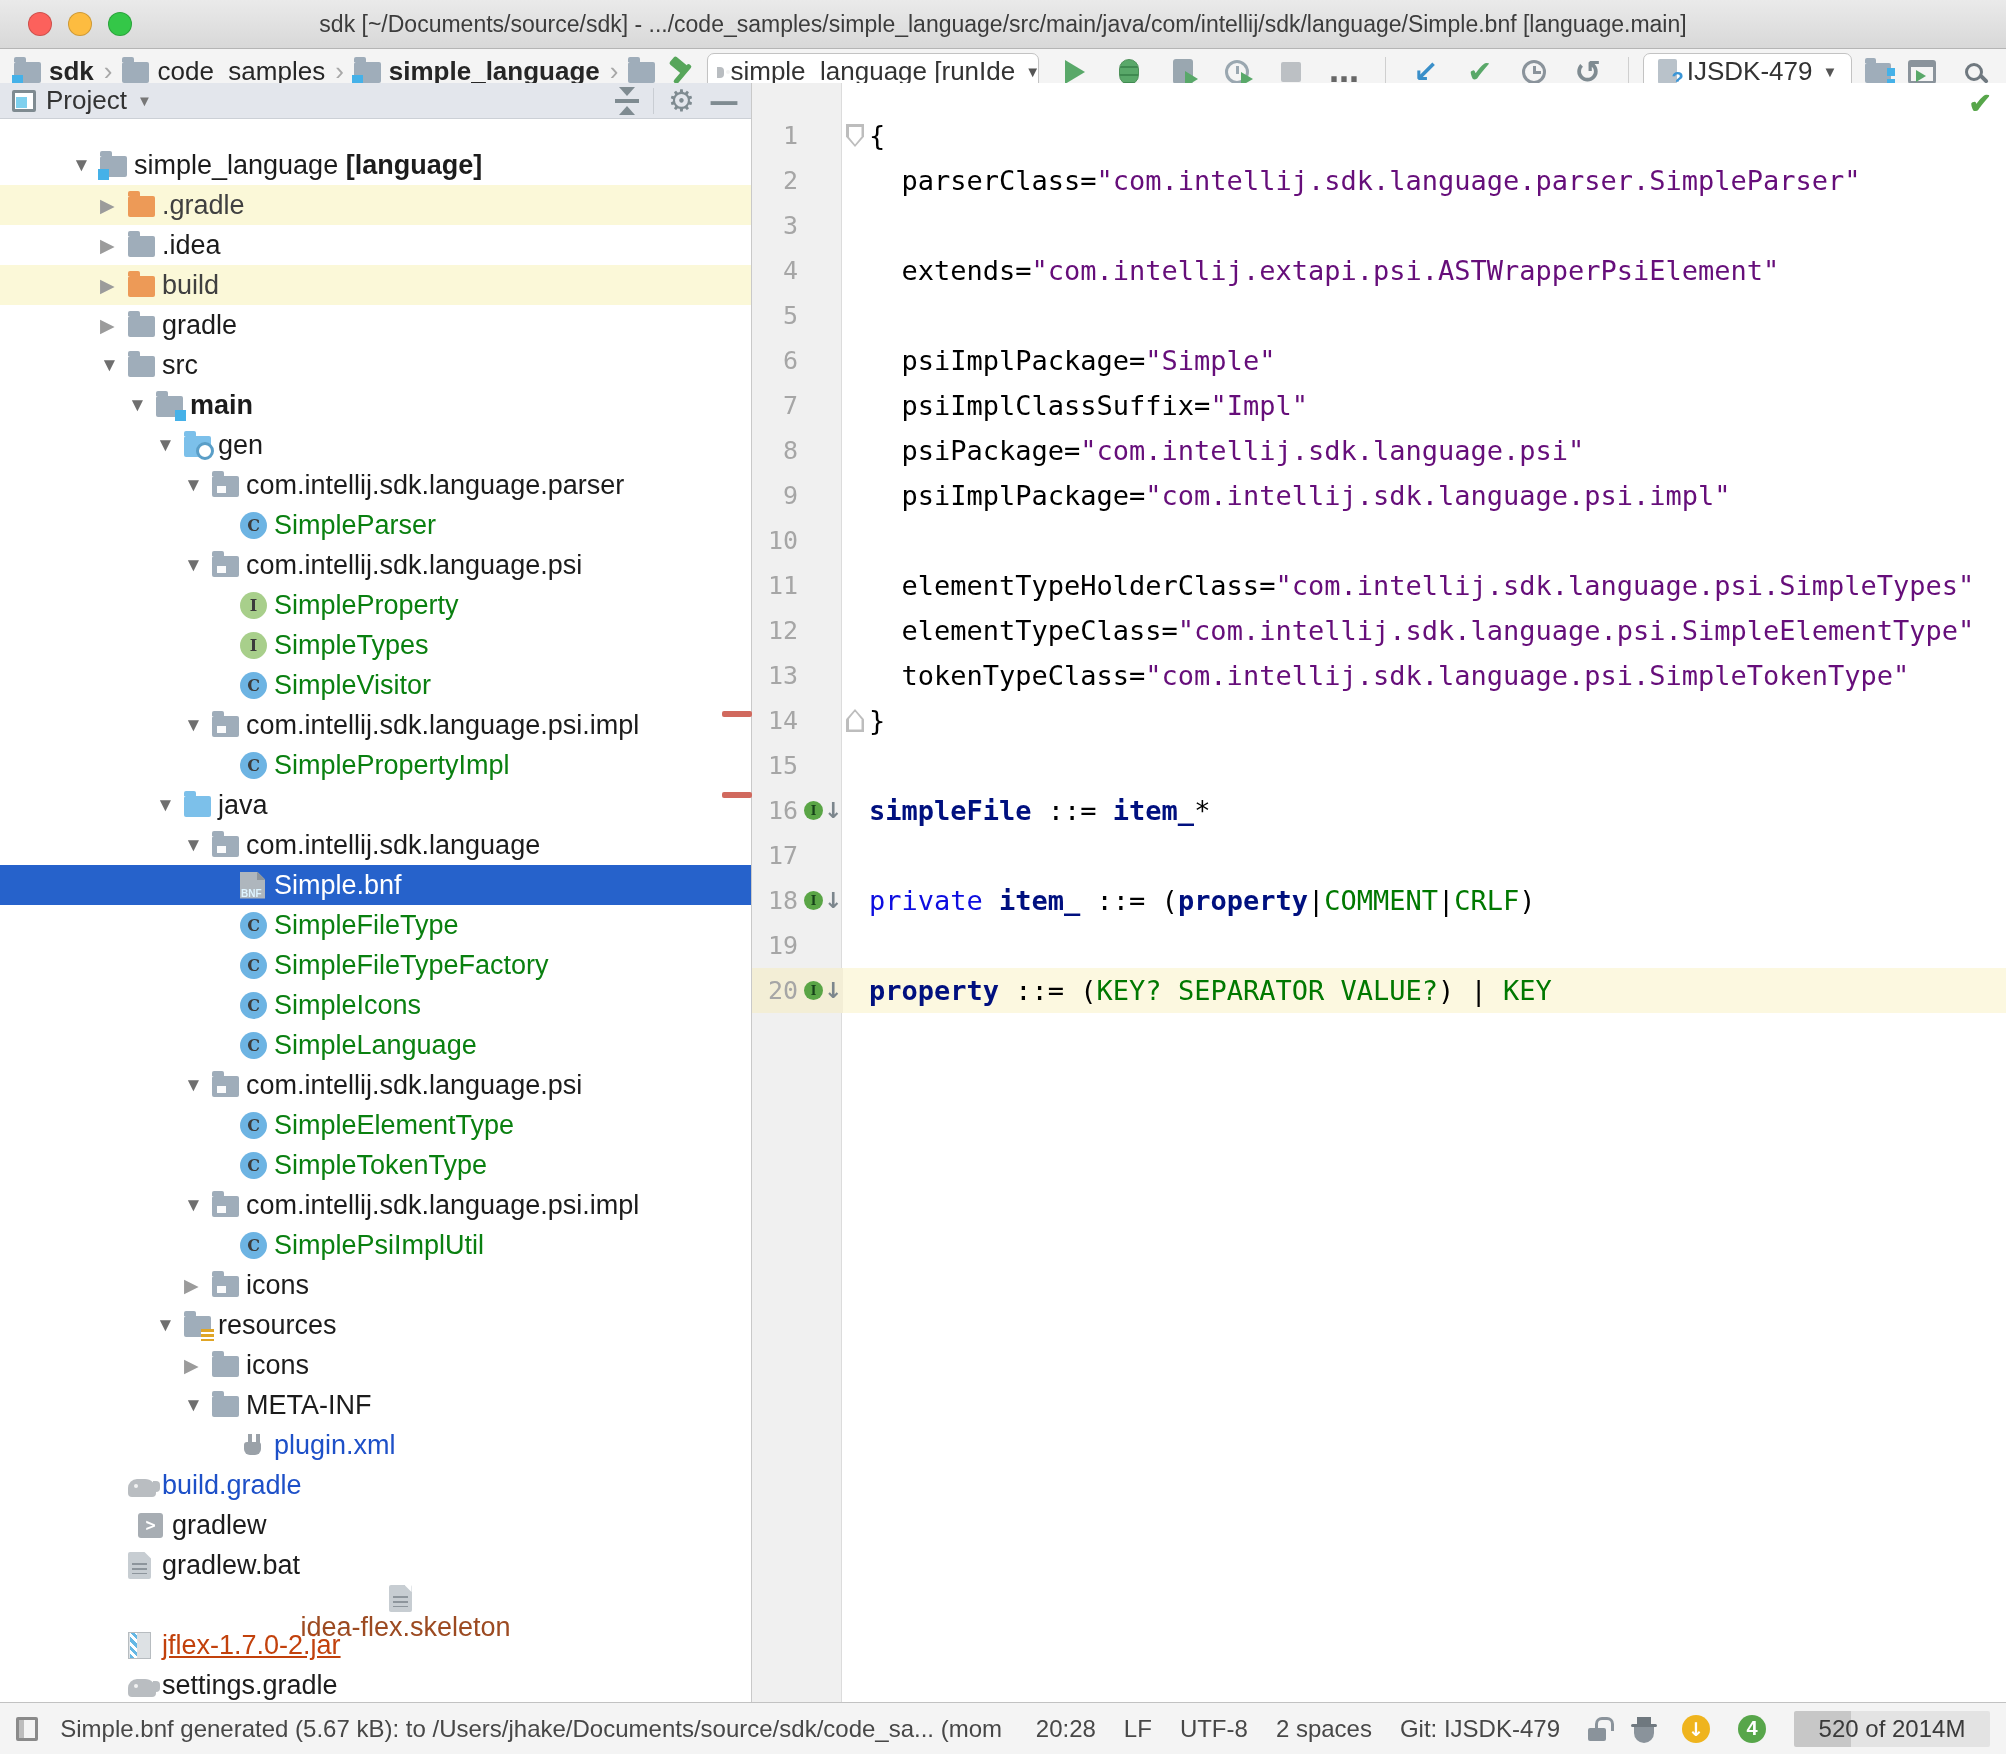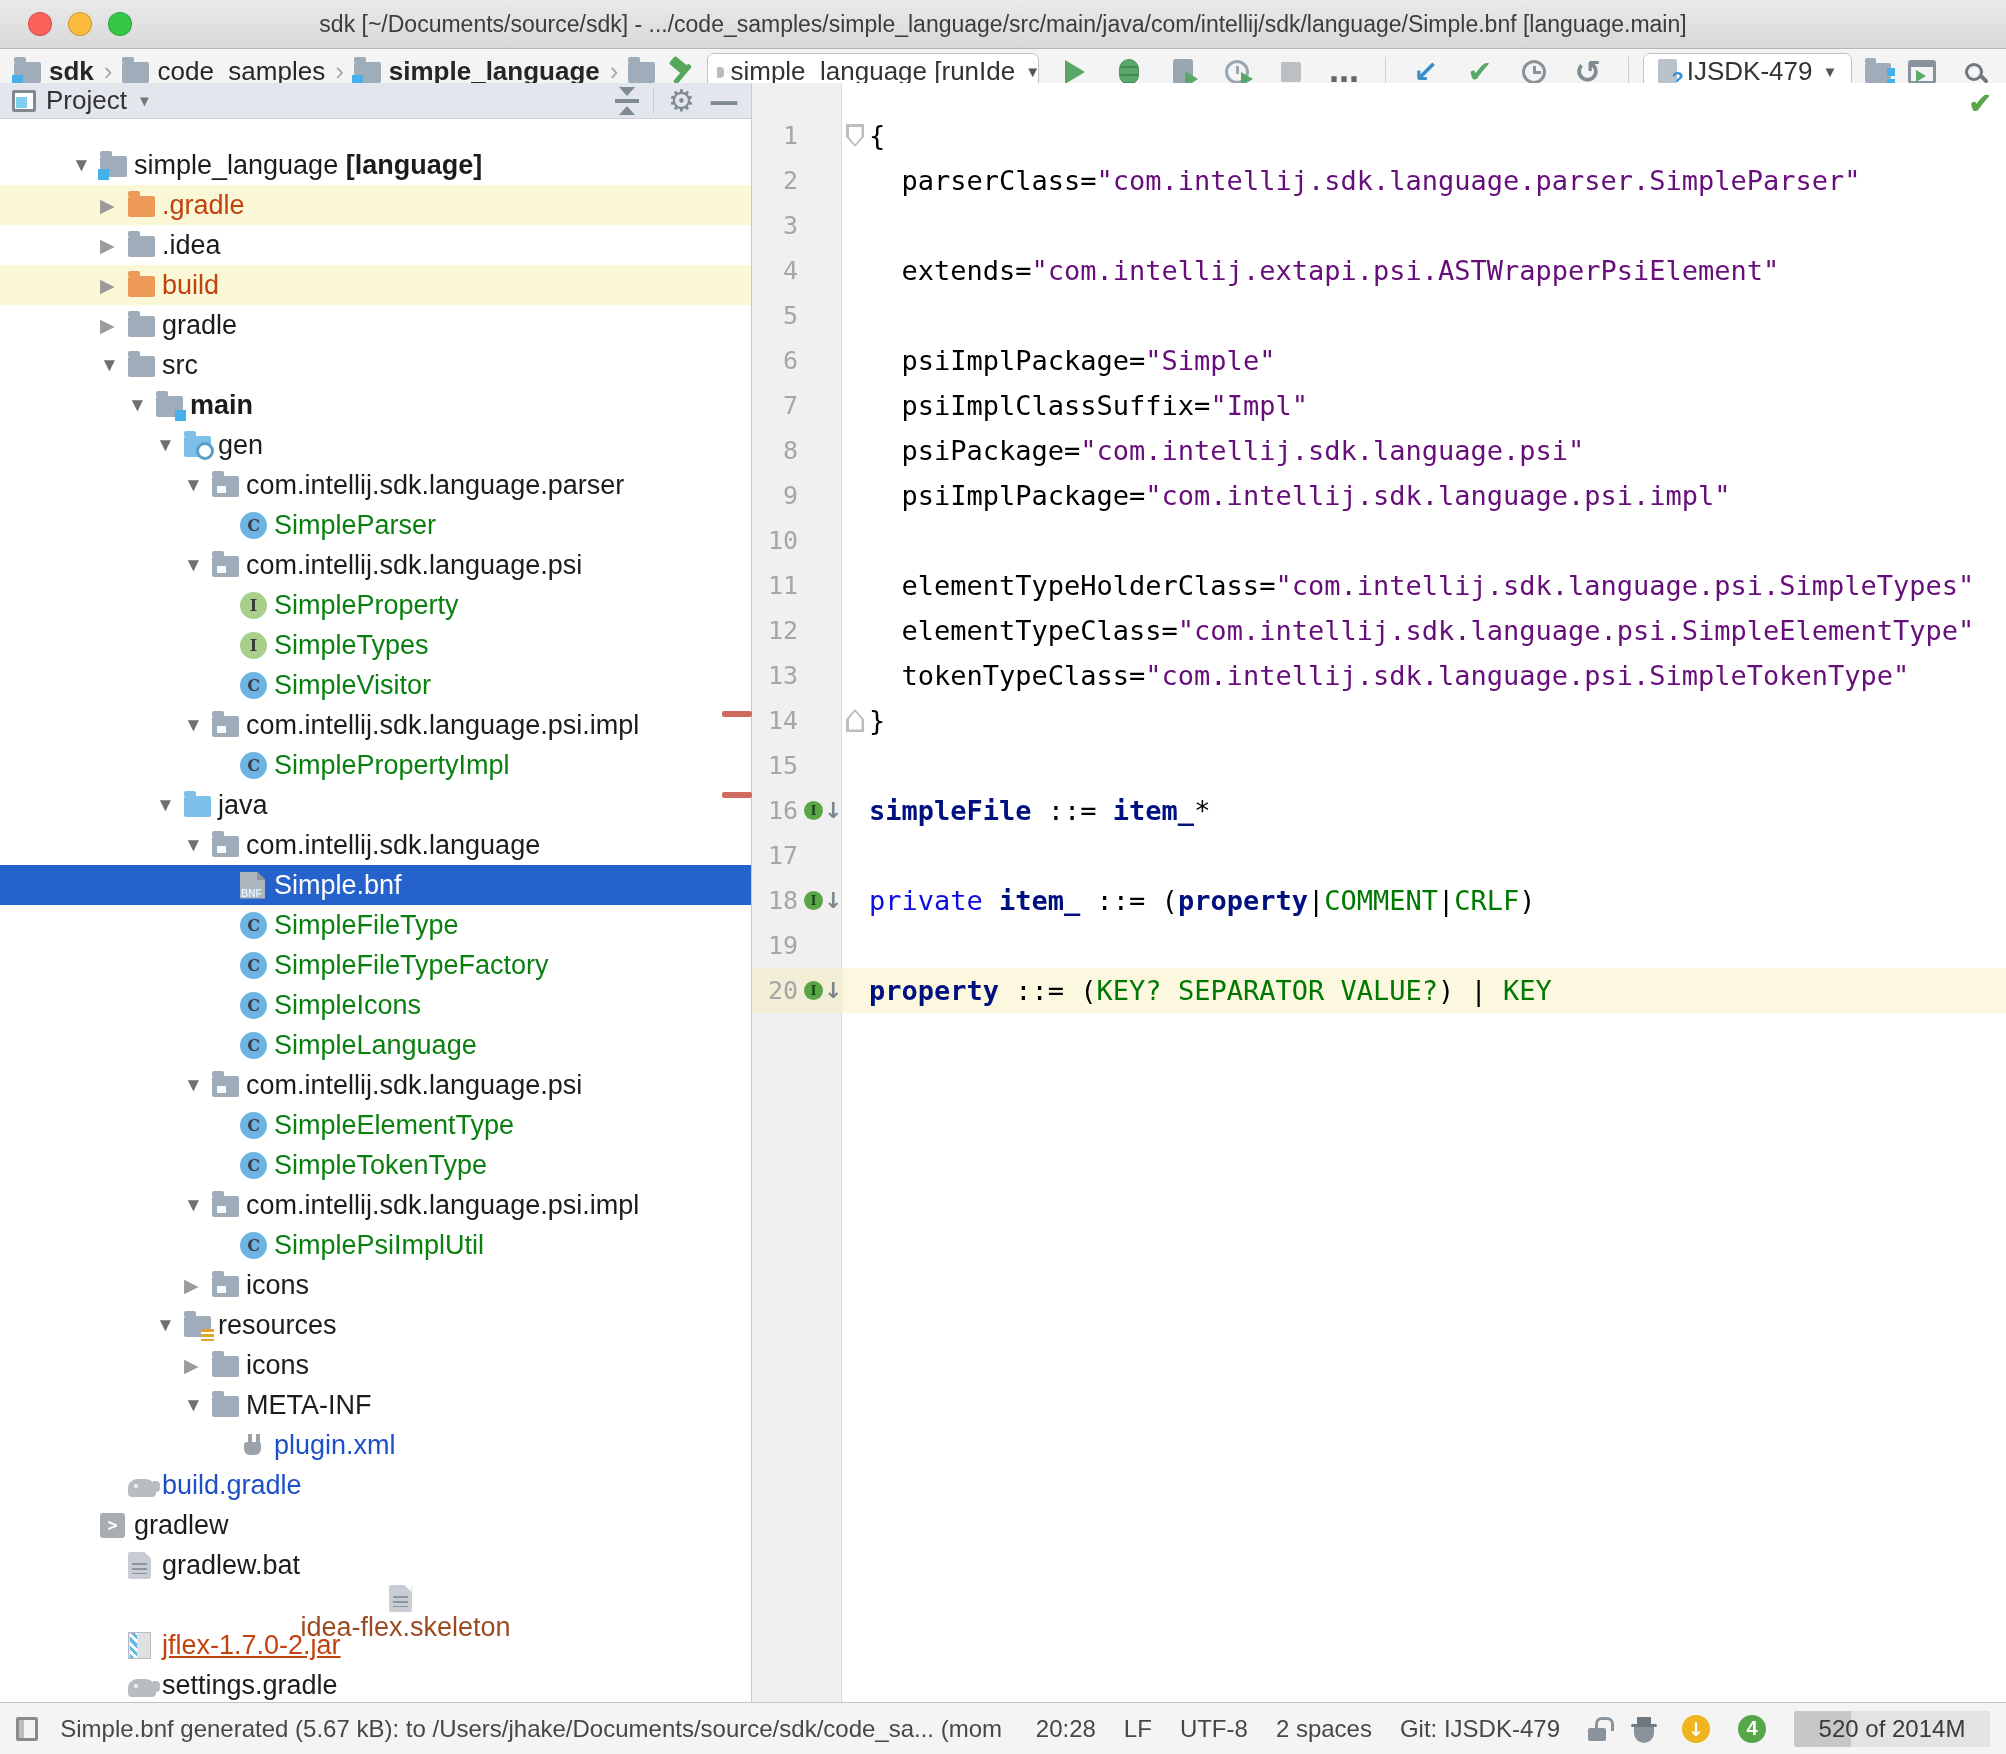--- a/index.html
+++ b/index.html
@@ -81,21 +81,21 @@
   .tree-row.row-yellow{background:#fbf8d8;}
   .tree-row.row-selected{background:var(--c-selection,#2662cb);}
   .chev{width:28px;flex:none;font-size:19px;text-align:left;}
   .chev.open{color:#6f6f6f;}
   .chev.closed{color:#9b9b9b;}
   .tree-ico{width:34px;flex:none;display:flex;align-items:center;}
   .t-label{font-size:27px;color:#1c1c1c;}
   .t-label .sfx{font-weight:bold;}
   .t-label.c-added{color:var(--c-added,#0a8010);}
   .t-label.c-modified{color:var(--c-modified,#1d50c8);}
-  .t-label.c-excluded{color:#c2410c;}
+  .t-label.c-excluded{color:#404040;}
   .t-label.c-unversioned{color:#9c4a21;}
   .t-label.c-ignored{color:#c2410c;text-decoration:underline;}
   .t-label.bold{font-weight:bold;}
   .row-selected .t-label{color:#fff;}
 
   
   .ic-folder{position:relative;width:27px;height:21px;background:#9fadba;border-radius:2px;margin-top:2px;}
   .ic-folder::before{content:"";position:absolute;top:-5px;left:0;width:12px;height:5px;background:inherit;border-radius:2px 2px 0 0;}
   .ic-folder.exc{background:#ed9a57;}
   .ic-folder.blue{background:#7cc0ea;}
@@ -506,21 +506,21 @@
           </span>
           <span class="t-label c-modified">plugin.xml</span>
         </div>
         <div class="tree-row" style="padding-left: 100px;">
           <span class="chev"></span>
           <span class="tree-ico">
             <span class="ic-gradle"></span>
           </span>
           <span class="t-label c-modified">build.gradle</span>
         </div>
-        <div class="tree-row" style="padding-left: 72px;">
+        <div class="tree-row" style="padding-left: 110px;">
           <span class="chev"></span>
           <span class="tree-ico">
             <span class="ic-shell"></span>
           </span>
           <span class="t-label">gradlew</span>
         </div>
         <div class="tree-row" style="padding-left: 100px;">
           <span class="chev"></span>
           <span class="tree-ico">
             <span class="ic-file"></span>

